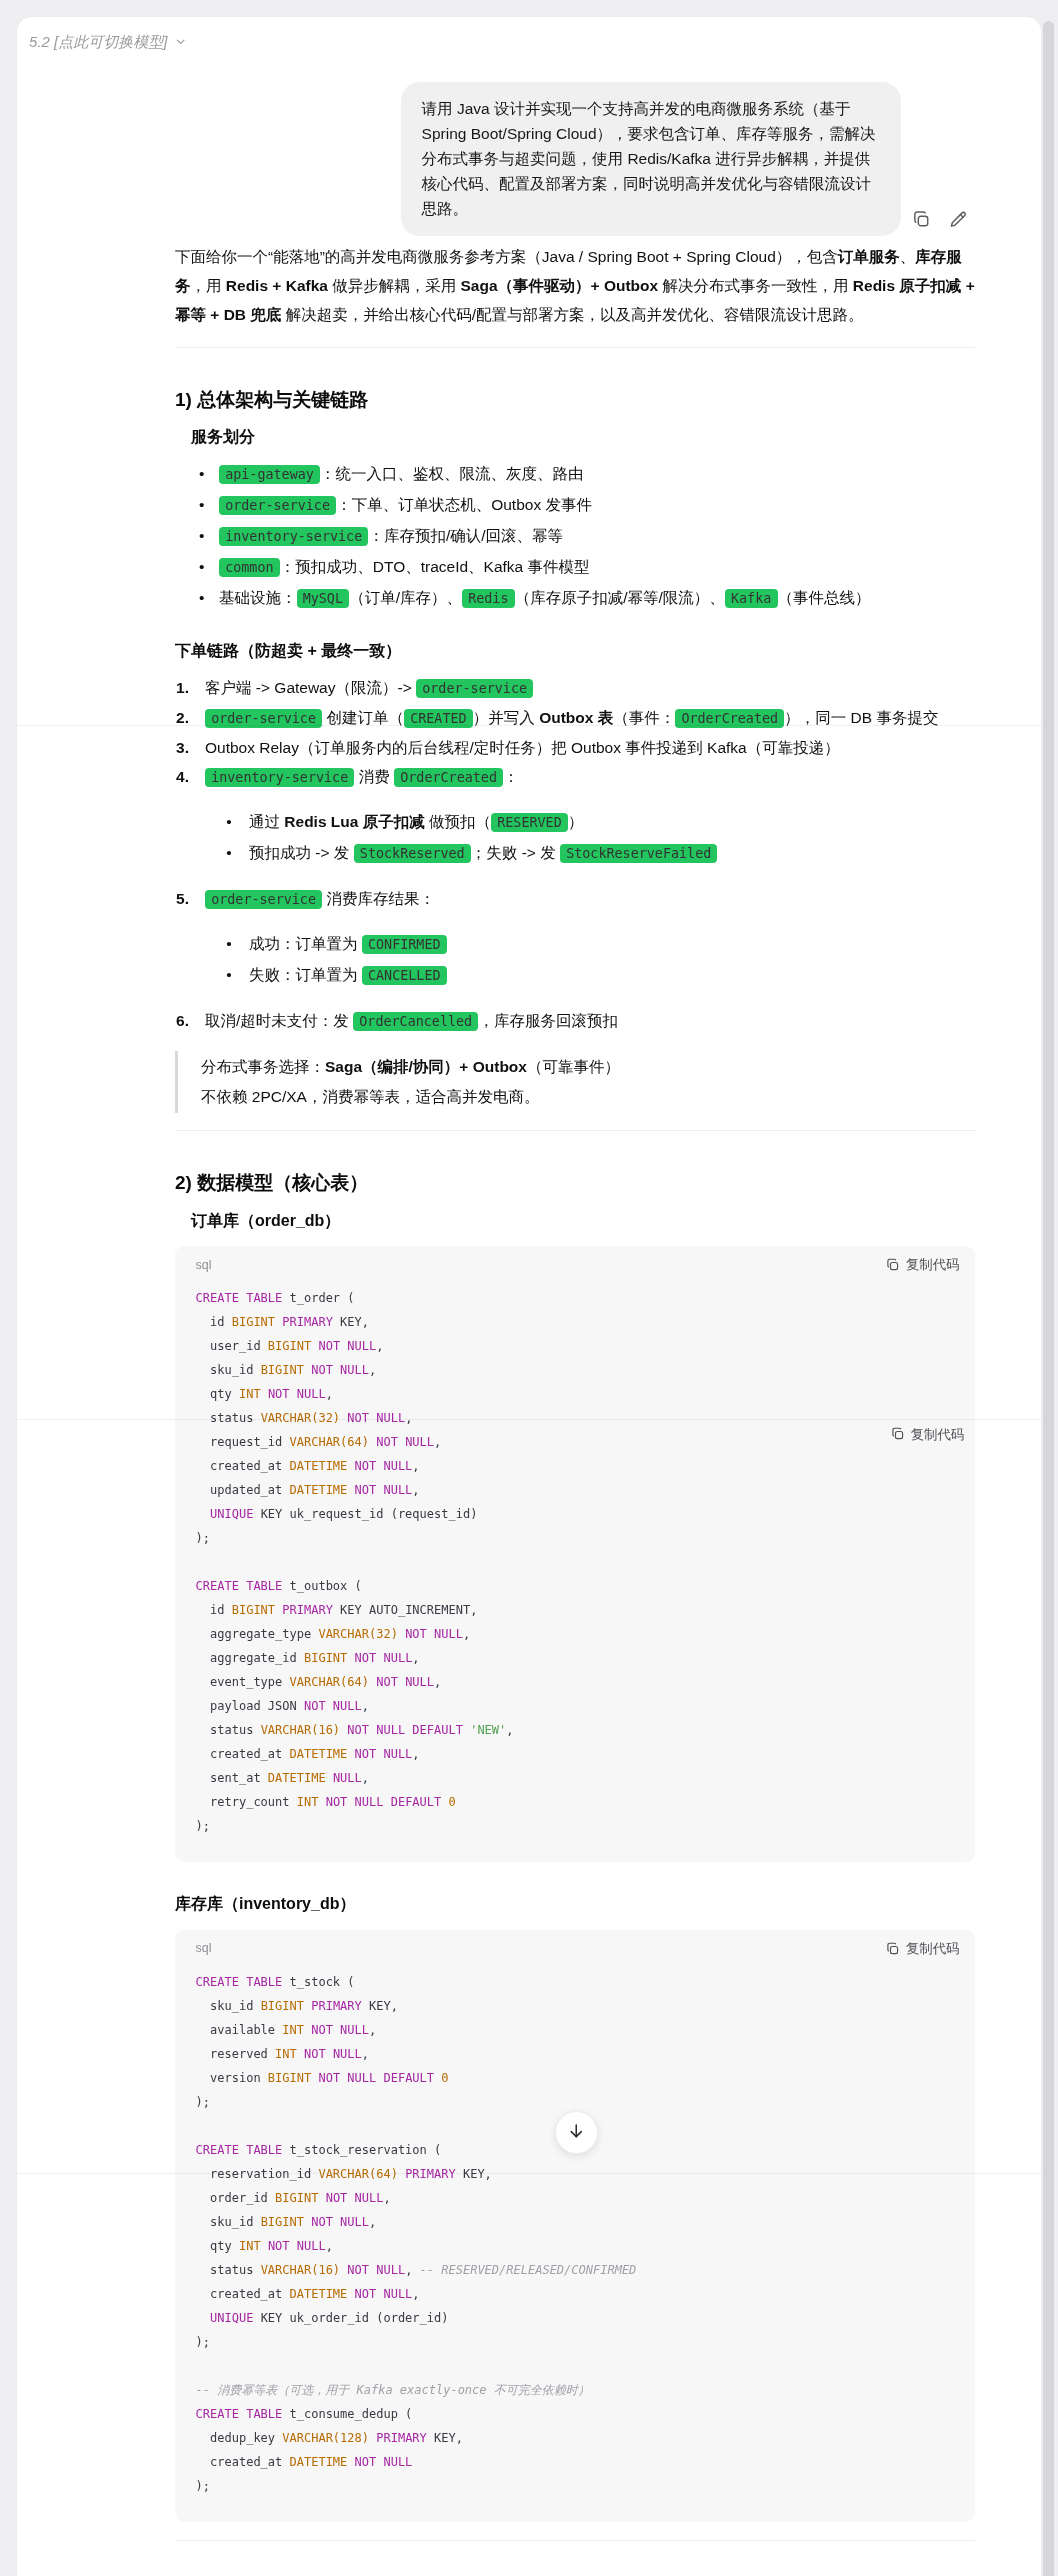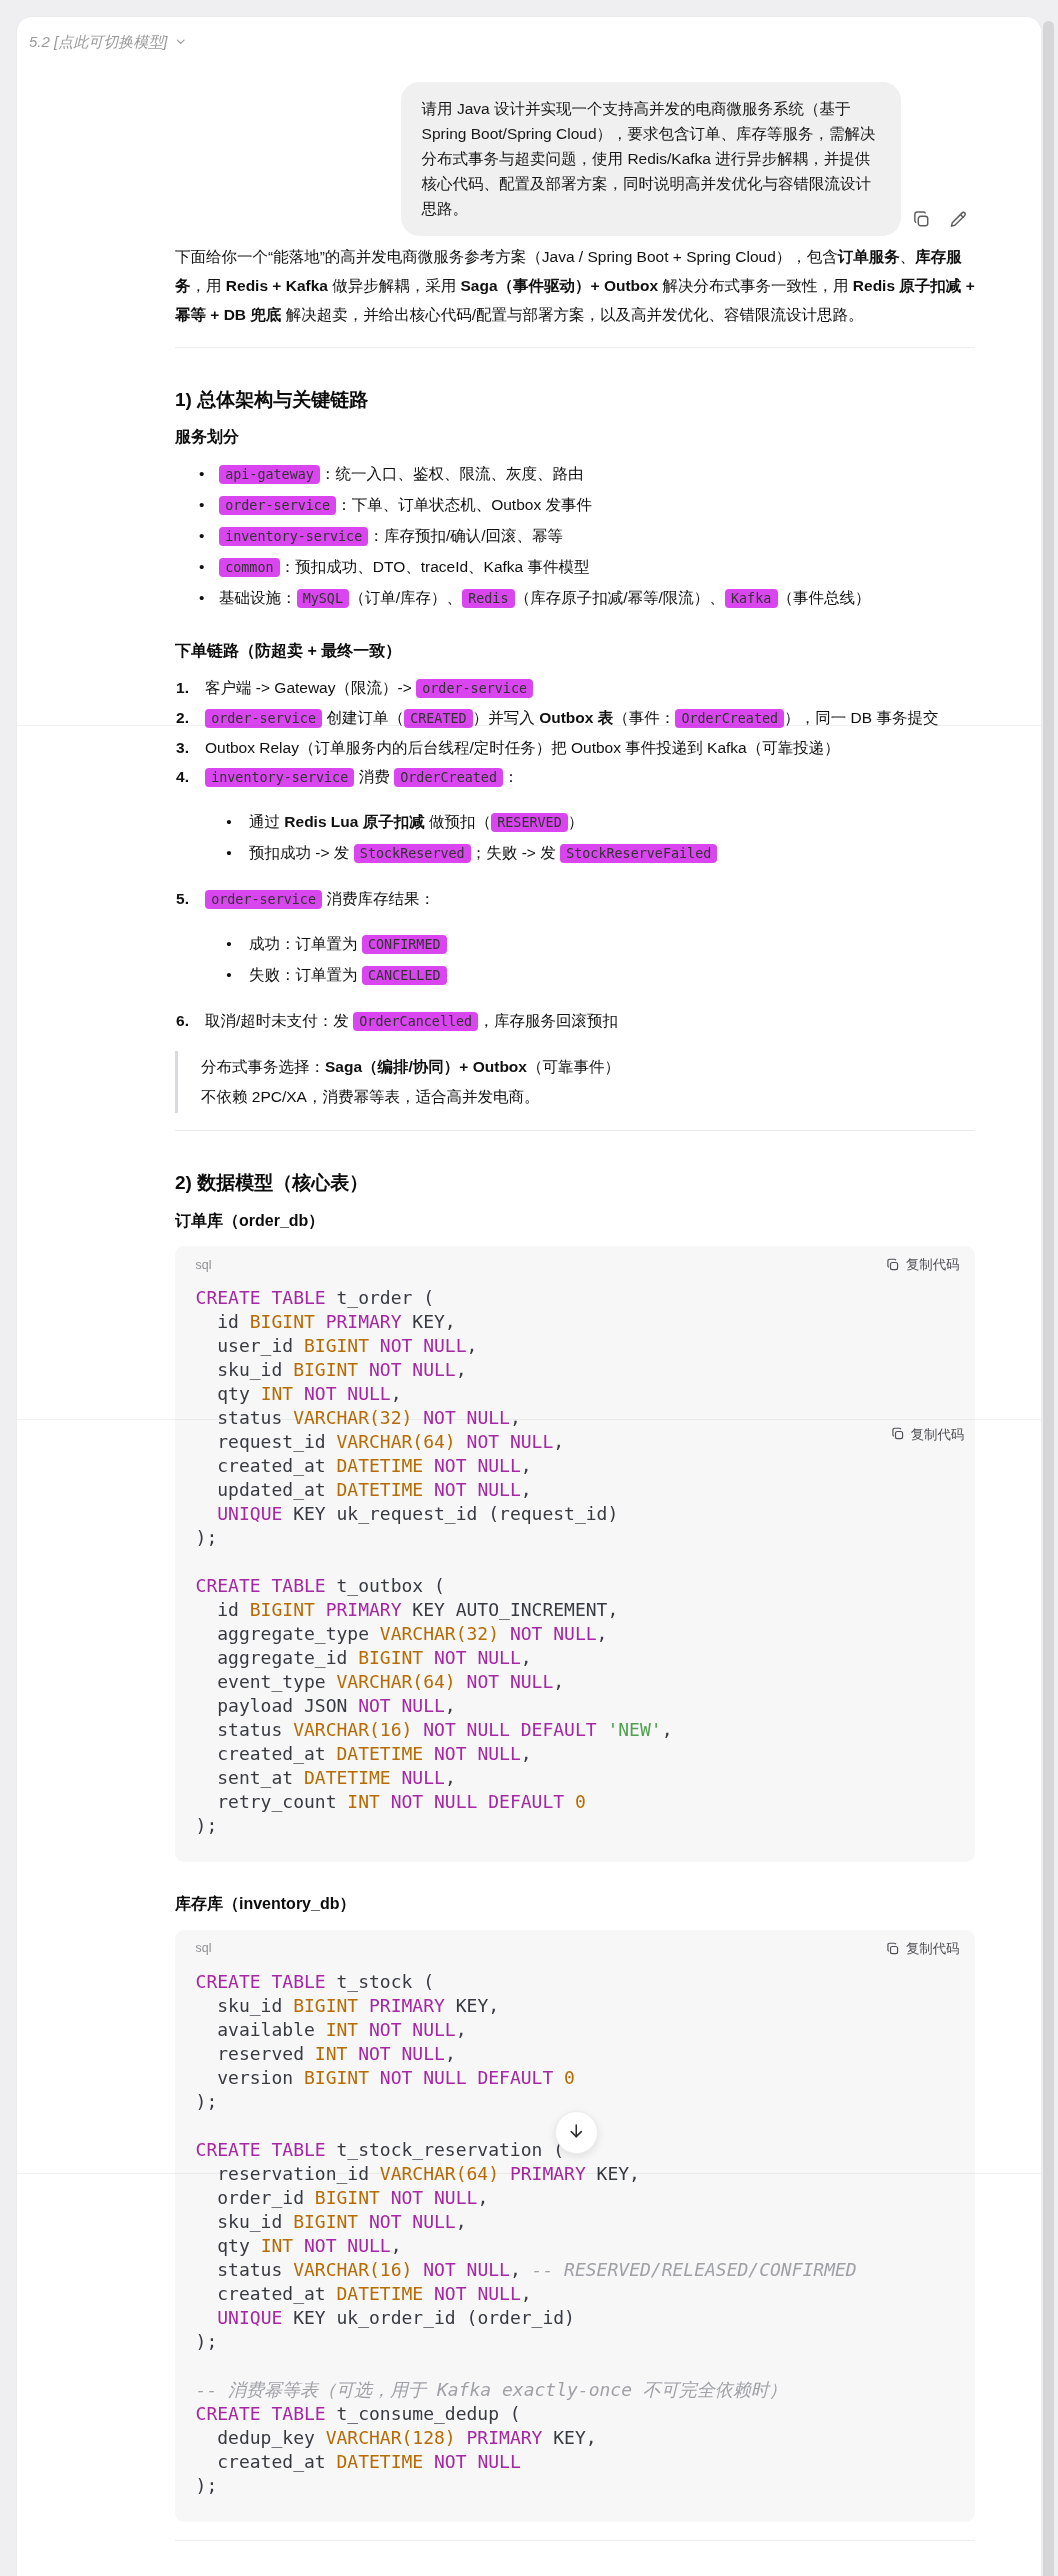--- a/index.html
+++ b/index.html
@@ -17,46 +17,46 @@
                  color:#5d5d5d; z-index:2; }
   .msg-actions .icn { width:23px; height:23px; display:flex; align-items:center; justify-content:center; cursor:pointer; }
 
   
   .bodycol { position:absolute; left:175px; top:242px; width:800px; height:2550px;
              overflow:hidden; color:#101010; font-size:15.5px; line-height:29px; z-index:2; }
   .bodycol p { margin:0; }
   .bodycol hr { border:none; border-top:1px solid #ececee; margin:17.5px 0 0; }
   .bodycol h2 { font-size:19px; line-height:29px; margin:37px 0 0; font-weight:700; color:#0c0c0c; }
   .bodycol h3 { font-size:16px; line-height:25px; margin:29px 0 0; font-weight:700; color:#0c0c0c; }
-  .bodycol h2 + h3 { margin-top:10.3px; }
+  .bodycol h2 + h3 { margin-top:10.3px;margin-left:16px; }
   .bodycol ul.disc + h3 { margin-top:24px; }
   .bodycol ul.disc { list-style:none; margin:10.3px 0 0; }
   .bodycol ul.disc > li { position:relative; padding-left:44px; line-height:30px; }
   .bodycol ul.disc > li::before { content:"•"; position:absolute; left:24px; }
   .bodycol ol.num { list-style:none; margin:10.3px 0 0; counter-reset:n; }
   .bodycol ol.num > li { position:relative; padding-left:30px; line-height:29px; counter-increment:n; }
   .bodycol ol.num > li::before { content:counter(n) "."; position:absolute; left:1px; font-weight:700; }
   .bodycol ul.sub { list-style:none; margin:15px; }
   .bodycol ul.sub > li { position:relative; padding-left:29px; line-height:30px; }
   .bodycol ul.sub > li::before { content:"•"; position:absolute; left:6.2px; }
-  .chip { font-family:"DejaVu Sans Mono",monospace; font-size:13.4px; background:#d946ef;
+  .chip { font-family:"DejaVu Sans Mono",monospace; font-size:13.4px; background:#22c55e;
           border-radius:4.1px; padding:2.1px 6.2px; color:#333; white-space:nowrap; }
   .b { font-weight:700; }
   .quoteblk { margin:14.4px 0 0; border-left:3.1px solid #d9d9de; padding:1px 0 1px 23px; }
   .quoteblk p { line-height:30px; }
 
   
   .codeblk { margin:13.4px 0 0; background:#f7f7f8; border-radius:9.3px; overflow:hidden; }
   .code-head { display:flex; justify-content:space-between; align-items:center;
                padding:11.3px 15.5px 0 20.6px; height:27px; }
   .code-lang { font-size:12.4px; color:#8f8f94; }
   .copy-btn { display:flex; align-items:center; gap:5.2px; font-size:13.4px; color:#4f4f55;
               background:none; border:none; cursor:pointer; font-family:"Liberation Sans",sans-serif; }
   .codeblk pre { margin:0; padding:13.4px 20.6px 24px; font-family:"DejaVu Sans Mono",monospace;
-                 font-size:18px; line-height:24px; color:var(--code_text,#383a42); white-space:pre; }
+                 font-size:12px; line-height:24px; color:var(--code_text,#383a42); white-space:pre; }
   .tk-k { color:var(--keyword,#a626a4); }
   .tk-y { color:var(--type_num,#b76b01); }
   .tk-s { color:var(--string,#50a14f); }
   .tk-m { color:var(--comment,#a0a1a7); font-style:italic; }
 
   
   .seam { position:absolute; left:17px; width:1024px; height:1px; background:rgba(0,0,0,.055); z-index:3; }
   .stickycopy { position:absolute; left:890px; top:1426px; z-index:3; }
   .scroll-circle { position:absolute; width:43px; height:43px; border-radius:50%; background:#fff;
                    border:0.5px solid #ececec; box-shadow:0 2.6px 8.2px rgba(0,0,0,.10);

